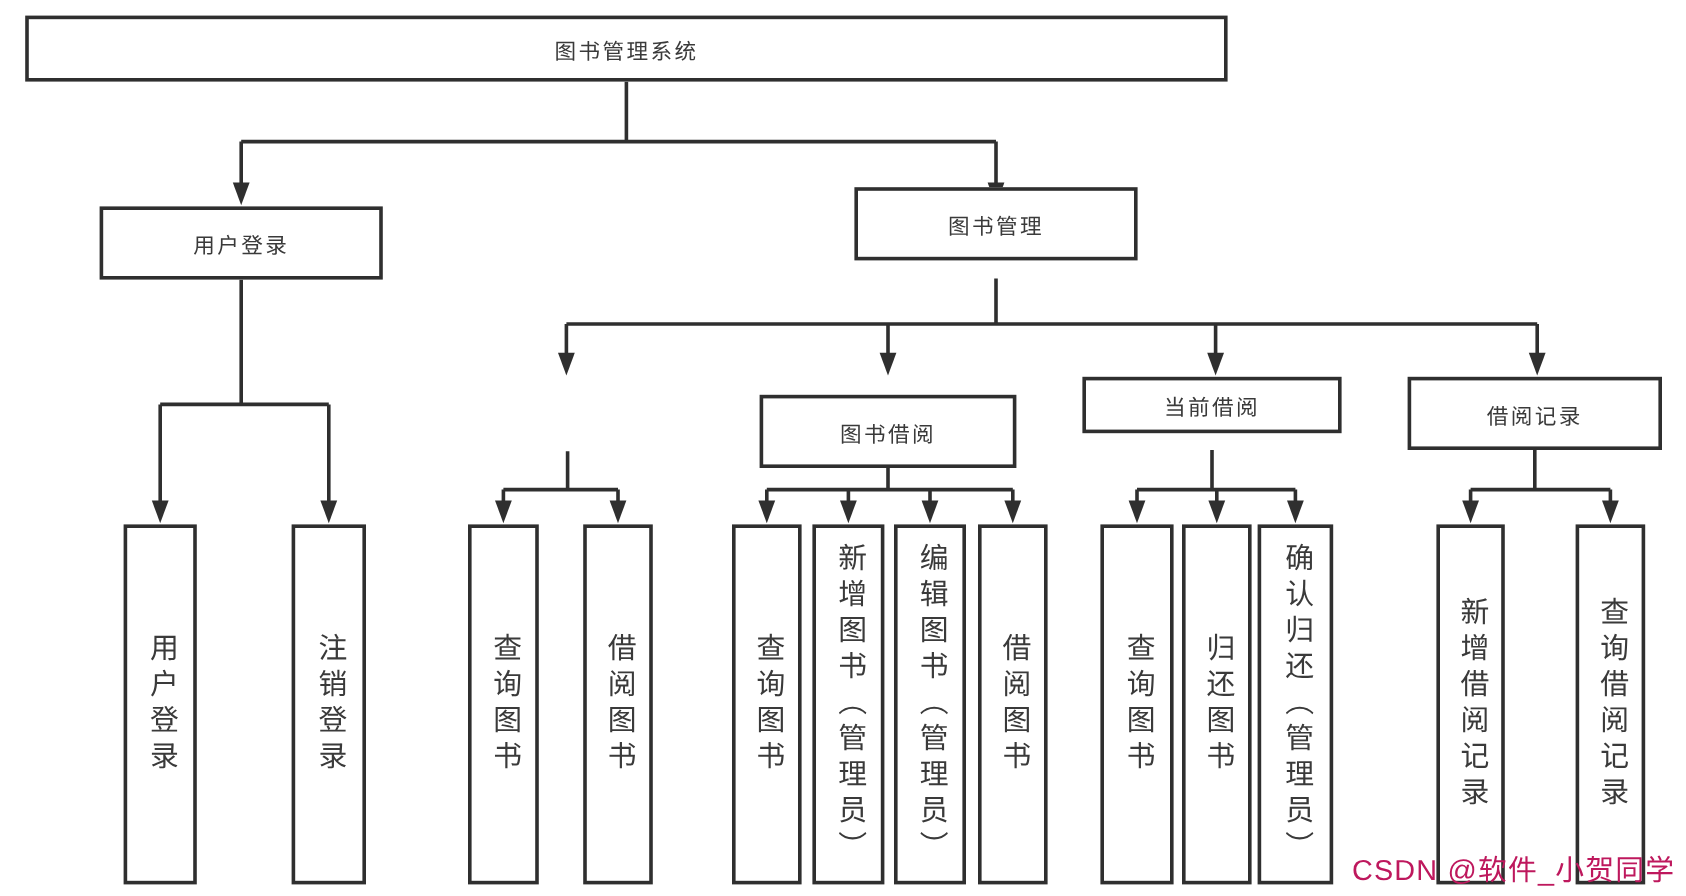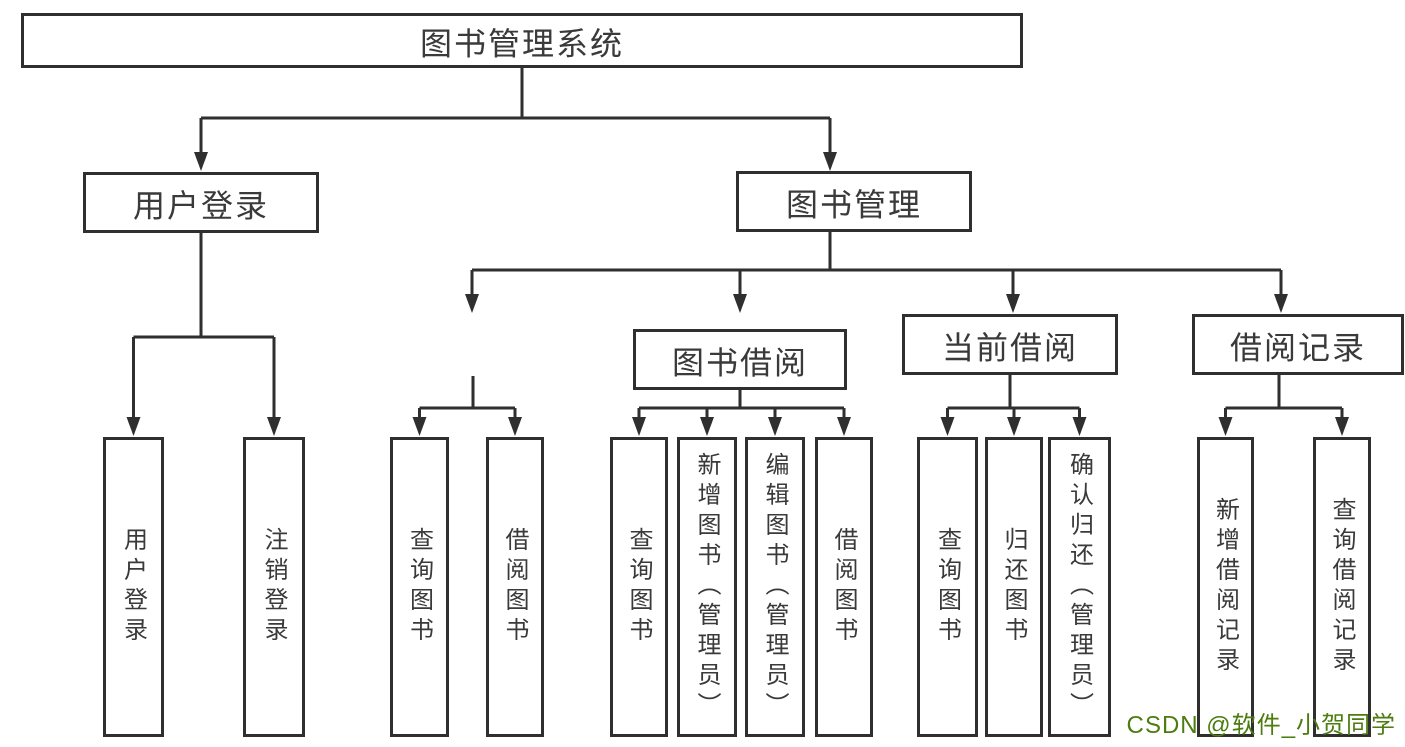--- a/index.html
+++ b/index.html
@@ -18,21 +18,21 @@
     pointer-events: none;
   }
   .hnode {
     position: absolute;
     box-sizing: border-box;
     border: 3px solid #2f2f2f;
     background: #ffffff;
     display: flex;
     align-items: center;
     justify-content: center;
-    font-size: 32px;
+    font-size: 18px;
     letter-spacing: 2px;
     color: #3a3a3a;
     z-index: 2;
   }
   .vnode {
     position: absolute;
     top: 437px;
     height: 300px;
     box-sizing: border-box;
     border: 3px solid #2f2f2f;
@@ -49,21 +49,21 @@
     letter-spacing: 6px;
     line-height: 1;
     color: #3a3a3a;
     white-space: nowrap;
   }
   .watermark {
     position: absolute;
     right: 9px;
     bottom: 7px;
     font-size: 24px;
-    color: #4d7c0f;
+    color: #be185d;
     letter-spacing: 1px;
     z-index: 5;
     white-space: nowrap;
   }
 </style>
 </head>
 <body>
 
 <div class="stage">
 
@@ -107,31 +107,31 @@
     </g>
   </svg>
 
   <div class="hnode" style="left:21px; top:13px; width:1002px; height:55px;">
     <span>图书管理系统</span>
   </div>
 
   <div class="hnode" style="left:83px; top:172px; width:236px; height:61px;">
     <span>用户登录</span>
   </div>
-  <div class="hnode" style="left:712px; top:171px; width:236px; height:61px;margin-left:24px;">
+  <div class="hnode" style="left:712px; top:156px; width:236px; height:61px;">
     <span>图书管理</span>
   </div>
 
   <div class="hnode" style="left:633px; top:329px; width:214px; height:61px;">
     <span>图书借阅</span>
   </div>
-  <div class="hnode" style="left:902px; top:314px; width:216px; height:61px;">
+  <div class="hnode" style="left:902px; top:314px; width:216px; height:47px;">
     <span>当前借阅</span>
   </div>
-  <div class="hnode" style="left:1173px; top:314px; width:212px; height:61px;margin-left:19px;">
+  <div class="hnode" style="left:1173px; top:314px; width:212px; height:61px;">
     <span>借阅记录</span>
   </div>
 
   <div class="vnode" style="left:103px; width:61px;">
     <span class="vtext">用户登录</span>
   </div>
   <div class="vnode" style="left:243px; width:62px;">
     <span class="vtext">注销登录</span>
   </div>
 

